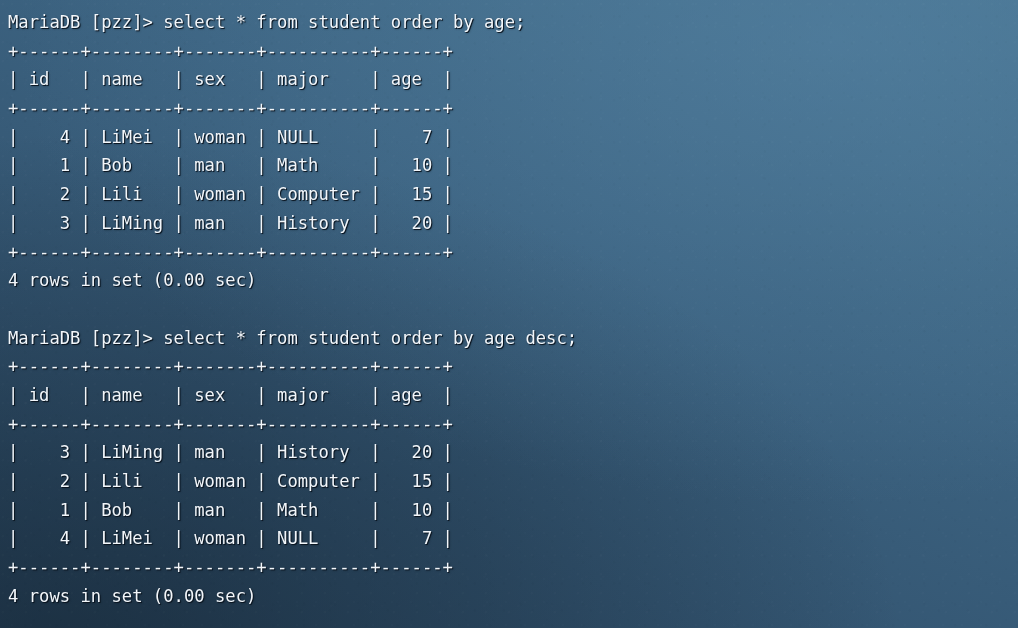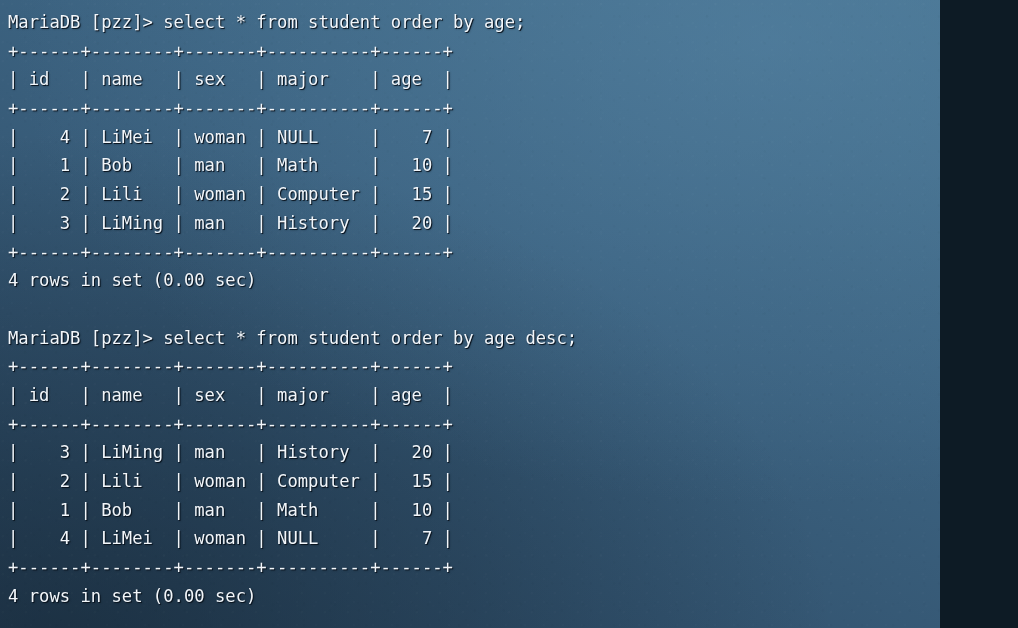--- a/index.html
+++ b/index.html
@@ -4,21 +4,21 @@
 <title>MariaDB Terminal</title>
 <style>
   html, body {
     margin: 0;
     padding: 0;
     background: #0d1b25;
   }
 
   #terminal {
     position: relative;
-    width: 940px;
+    width: 1018px;
     height: 628px;
     overflow: hidden;
     
     background-color: #3a5f7c;
     background-image:
       radial-gradient(ellipse 130% 120% at 82% 6%,
                       rgba(86,132,166,0.55) 0%,
                       rgba(86,132,166,0.22) 34%,
                       rgba(86,132,166,0.00) 62%),
       radial-gradient(ellipse 115% 115% at 6% 104%,

